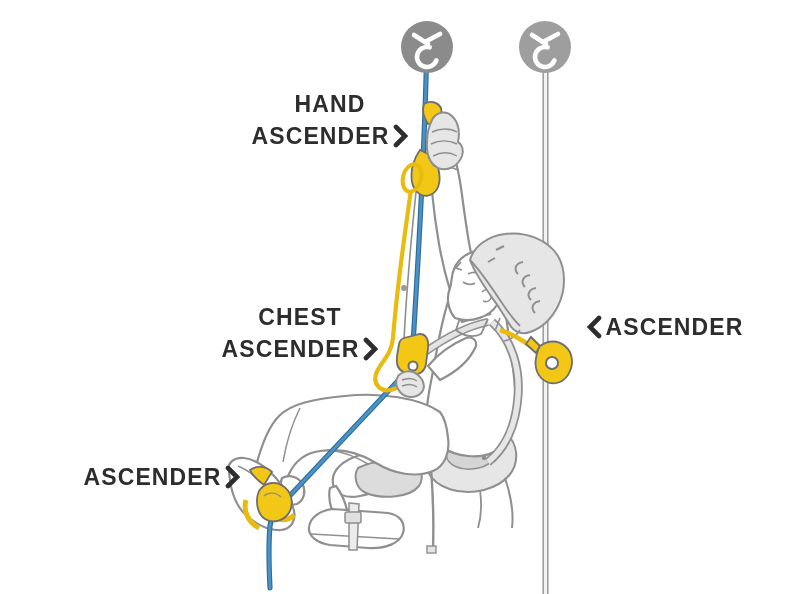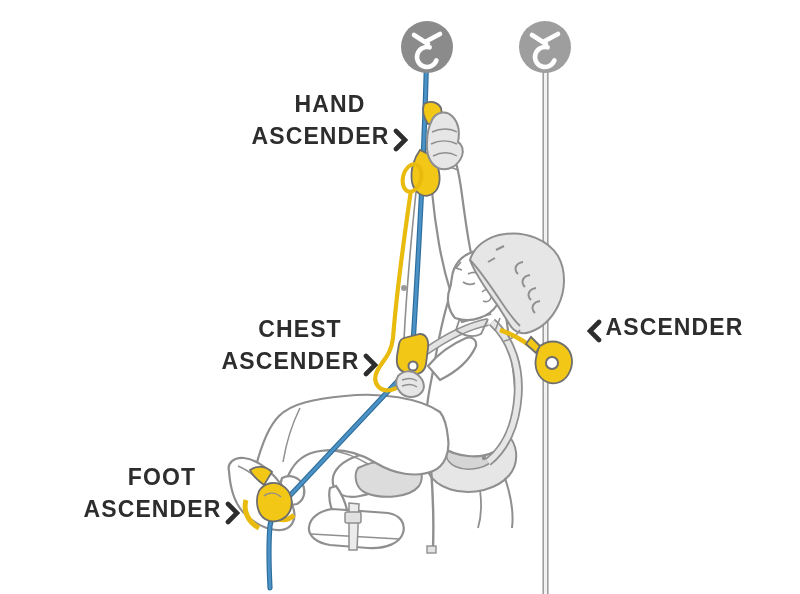--- a/index.html
+++ b/index.html
@@ -8,21 +8,21 @@
   .art{position:absolute;left:0;top:0;}
   .label{
     position:absolute;
     color:var(--label-text,#2d2d2d);
     font:600 23px/32px "Liberation Sans",sans-serif;
     letter-spacing:1.1px;
     display:flex;flex-direction:column;align-items:center;
     text-align:center;
     user-select:none;
   }
-  .label-row{display:flex;align-items:flex-end;gap:4px;}
+  .label-row{display:flex;align-items:center;gap:4px;}
   .chev{display:block;flex:0 0 auto;}
   .chev polyline{fill:none;stroke:var(--label-text,#2d2d2d);stroke-width:4.6;stroke-linecap:round;stroke-linejoin:miter;}
   
   .ln{fill:none;stroke:var(--line-art,#8f8f8f);}
   .white{fill:#ffffff;stroke:var(--line-art,#8f8f8f);stroke-width:2.2;}
   .lgray{fill:#e6e6e6;stroke:var(--line-art,#8f8f8f);stroke-width:2;}
   .mgray{fill:#d5d5d5;stroke:var(--line-art,#8f8f8f);stroke-width:1.5;}
   .yellow{fill:var(--device-yellow,#f2c716);stroke:#6e6e6e;stroke-width:1.8;}
   .ystroke{fill:none;stroke:var(--lanyard-yellow,#e9bb0e);}
 </style>
@@ -162,32 +162,31 @@
   <div class="label" style="left:232px;top:88px;width:172px;margin-left:12px;">
     <div>HAND</div>
     <div class="label-row">
       <span>ASCENDER</span>
       <svg class="chev" width="15" height="24" viewBox="0 0 15 24">
           <polyline points="3,3 12,12 3,21"></polyline>
         </svg>
     </div>
   </div>
 
-  <div class="label" style="left:214px;top:313px;width:172px;">
+  <div class="label" style="left:214px;top:301px;width:172px;">
     <div>CHEST</div>
     <div class="label-row">
       <span>ASCENDER</span>
       <svg class="chev" width="15" height="24" viewBox="0 0 15 24">
           <polyline points="3,3 12,12 3,21"></polyline>
         </svg>
     </div>
   </div>
 
   <div class="label" style="left:72px;top:461px;width:180px;">
-    <div>FOOT</div>
     <div class="label-row">
       <span>ASCENDER</span>
       <svg class="chev" width="15" height="24" viewBox="0 0 15 24">
           <polyline points="3,3 12,12 3,21"></polyline>
         </svg>
     </div>
   </div>
 
   <div class="label" style="left:574px;top:311px;width:182px;">
     <div class="label-row">

